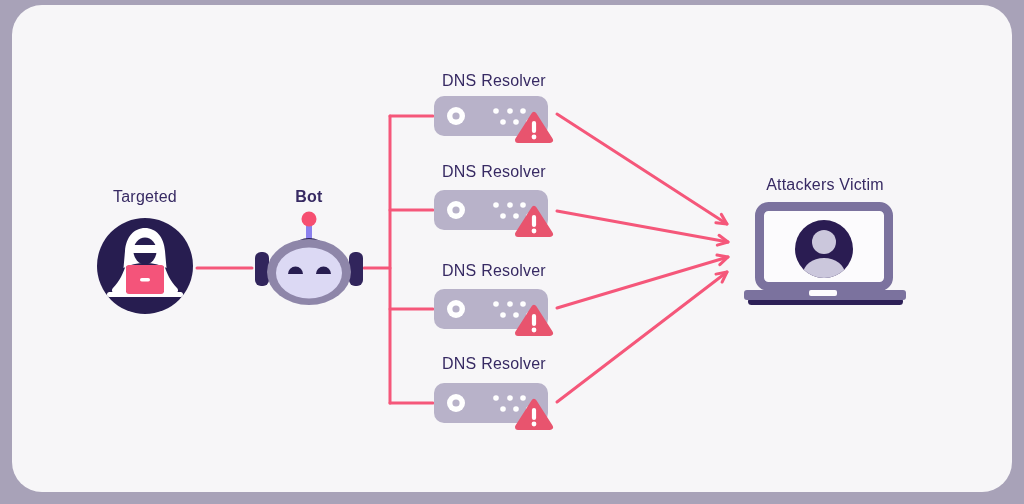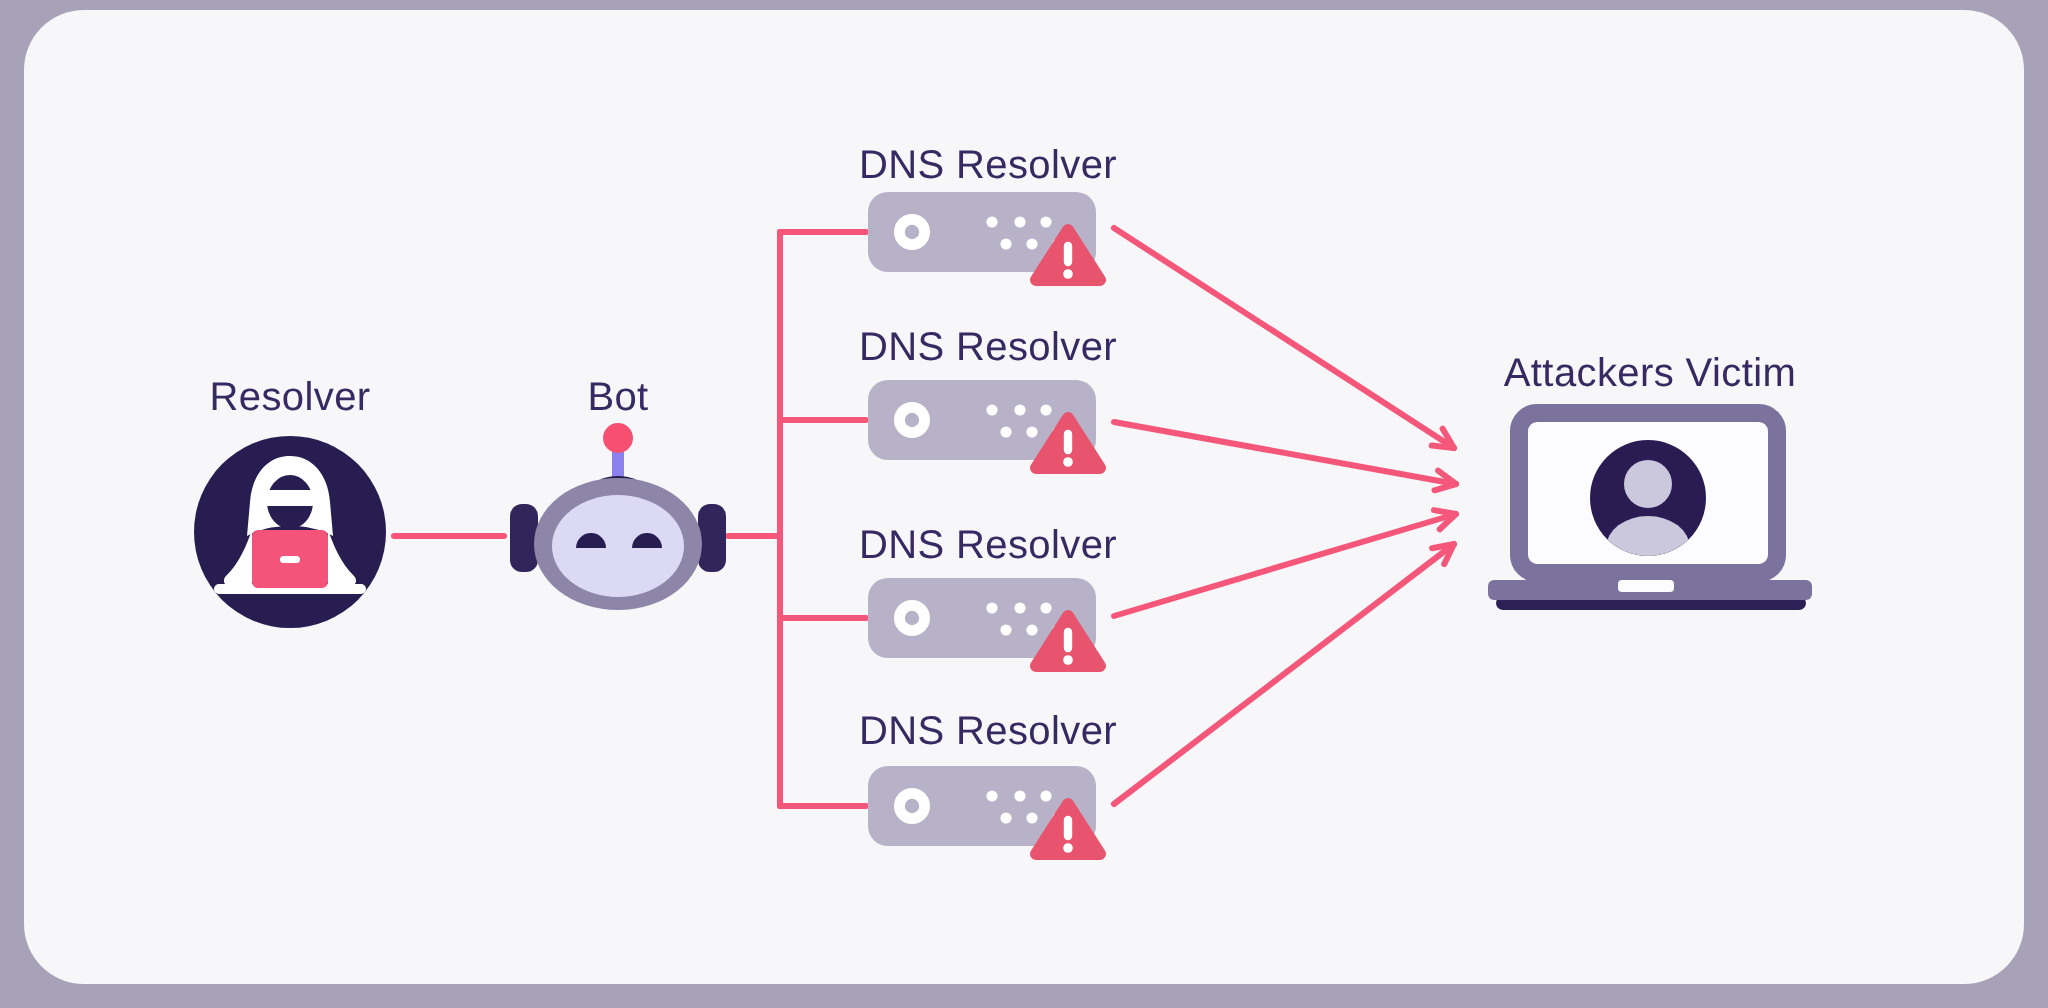--- a/index.html
+++ b/index.html
@@ -10,21 +10,21 @@
     position:relative;overflow:hidden;
   }
   .panel{
     position:absolute;left:12px;top:5px;width:1000px;height:487px;
     background:#f7f6f8;border-radius:30px;
   }
   .abs{position:absolute;}
   .label{
     position:absolute;
     color:#372a63;
-    font-size:20px;font-weight:500;letter-spacing:.2px;
+    font-size:16px;font-weight:500;letter-spacing:.2px;
     text-align:center;white-space:nowrap;
   }
   svg{display:block;}
   #connections{position:absolute;left:0;top:0;}
 </style>
 </head>
 <body>
 
 <div class="panel"></div>
 
@@ -42,42 +42,42 @@
     <line x1="390" y1="210" x2="433" y2="210"></line>
     <line x1="390" y1="309" x2="433" y2="309"></line>
     <line x1="390" y1="403" x2="433" y2="403"></line>
     <line x1="557" y1="114" x2="727" y2="224" marker-end="url(#arrowhead)"></line>
     <line x1="557" y1="211" x2="728" y2="242" marker-end="url(#arrowhead)"></line>
     <line x1="557" y1="308" x2="728" y2="257" marker-end="url(#arrowhead)"></line>
     <line x1="557" y1="402" x2="727" y2="272" marker-end="url(#arrowhead)"></line>
   </g>
 </svg>
 
-<div class="label" style="left:85px;top:188px;width:120px;">Resolver</div>
+<div class="label" style="left:85px;top:188px;width:120px;">Targeted</div>
 <div class="abs" style="left:97px;top:218px;">
   <svg width="96" height="96" viewBox="0 0 96 96">
     <circle cx="48" cy="48" r="48" fill="#271d50"></circle>
 
     <path d="M48,10 C37,10 29,19 28,33 L26.5,50 C33,46.5 40,45 48,45 C56,45 63,46.5 69.5,50 L68,33 C67,19 59,10 48,10 Z" fill="#ffffff"></path>
 
     <ellipse cx="48" cy="33" rx="11.5" ry="13.5" fill="#271d50"></ellipse>
 
     <rect x="33" y="27" width="30" height="8" rx="4" fill="#ffffff"></rect>
 
     <path d="M29,47 C26,55 23,63 16,70 C14,72 15,75 18,75 L29,75 Z" fill="#ffffff"></path>
     <path d="M67,47 C70,55 73,63 80,70 C82,72 81,75 78,75 L67,75 Z" fill="#ffffff"></path>
 
     <rect x="10" y="74" width="76" height="5" rx="2.5" fill="#ffffff"></rect>
 
     <rect x="29" y="47" width="38" height="29" rx="3" fill="#f4547a"></rect>
     <rect x="43" y="60" width="10" height="3.5" rx="1.75" fill="#ffffff"></rect>
   </svg>
 </div>
 
-<div class="label" style="left:259px;top:188px;width:100px;">Bot</div>
+<div class="label" style="left:259px;top:188px;width:100px;font-weight:bold;">Bot</div>
 <div class="abs" style="left:255px;top:208px;">
   <svg width="108" height="104" viewBox="0 0 108 104">
 
     <rect x="0" y="44" width="14" height="34" rx="6" fill="#31255c"></rect>
     <rect x="94" y="44" width="14" height="34" rx="6" fill="#31255c"></rect>
 
     <rect x="51" y="15" width="6" height="20" rx="3" fill="#8b80ee"></rect>
     <circle cx="54" cy="11" r="7.5" fill="#f64f71"></circle>
     <ellipse cx="54" cy="37" rx="13" ry="7" fill="#271d50"></ellipse>
 

